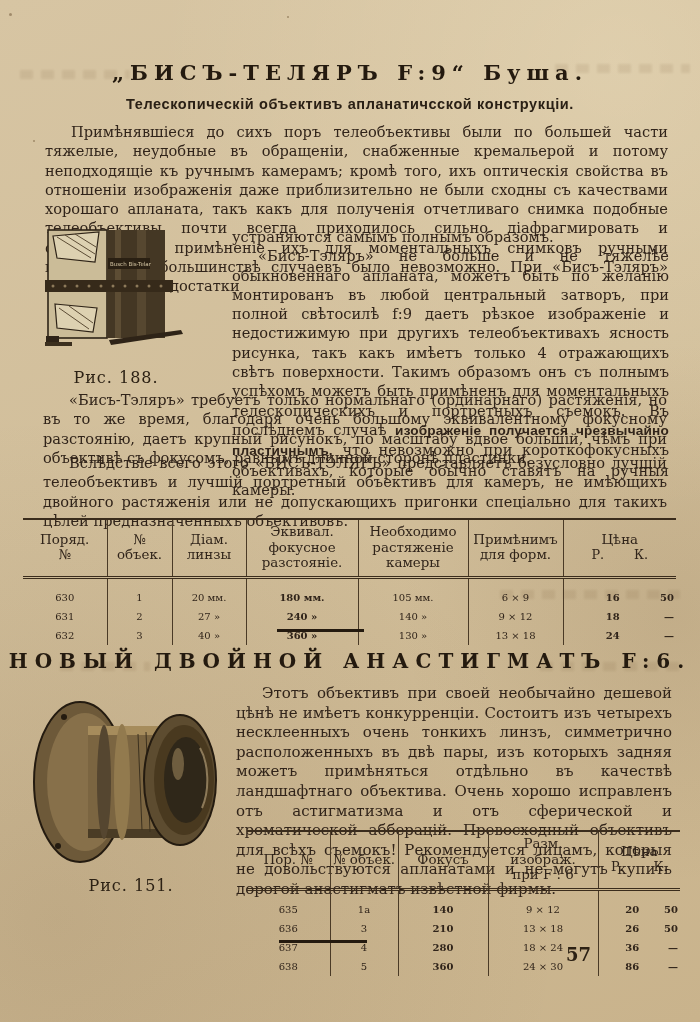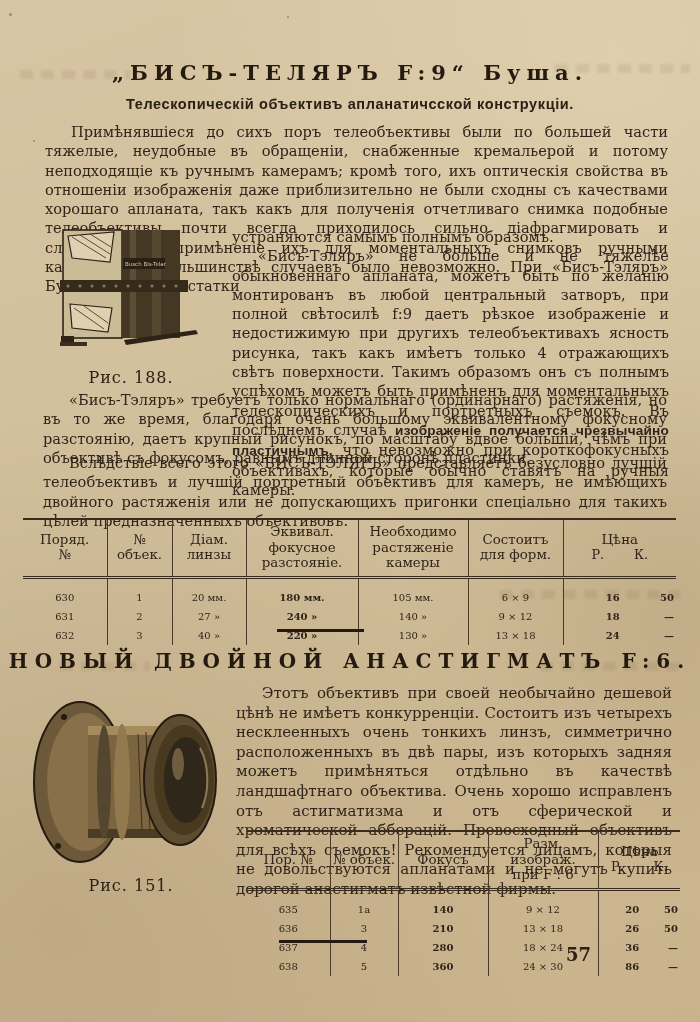--- a/index.html
+++ b/index.html
@@ -16,21 +16,21 @@
   .ghost{position:absolute;height:9px;opacity:.10;filter:blur(1px);
     background:repeating-linear-gradient(90deg,#6d4f2c 0 13px, transparent 13px 21px);}
   .title{position:absolute;left:0;right:0;top:60px;text-align:center;
     font-weight:bold;font-size:21px;letter-spacing:6px;color:#241a0f;white-space:nowrap;}
   .subtitle{position:absolute;left:0;right:0;top:96px;text-align:center;
     font-family:"Liberation Sans",sans-serif;font-weight:bold;font-size:14.5px;
     letter-spacing:.6px;color:#2a2015;}
   p{margin:0;font-size:14.6px;line-height:19.3px;text-align:justify;}
   .indent{text-indent:26px;}
   .para1{position:absolute;left:45px;width:623px;top:122px;}
-  .fig1{position:absolute;left:60px;top:228px;width:142px;text-align:center;}
+  .fig1{position:absolute;left:45px;top:228px;width:142px;text-align:center;}
   .fig2{position:absolute;left:30px;top:690px;width:202px;text-align:center;}
   .caption{font-size:16px;letter-spacing:1px;color:#2c2114;margin-top:6px;text-align:center;}
   .col1text{position:absolute;left:232px;width:437px;top:227px;}
   .boldsans{font-family:"Liberation Sans",sans-serif;font-weight:bold;font-size:13.6px;letter-spacing:.2px;}
   .para3{position:absolute;left:43px;width:624px;top:390px;}
   .para4{position:absolute;left:43px;width:624px;top:453px;}
   table{border-collapse:collapse;table-layout:fixed;color:#30241a;}
   .t{border-top:2px solid #3a2c1c;}
   .t th,.t td{border-right:1px solid #4a3a26;padding:0 2px;text-align:center;font-weight:normal;overflow:hidden;}
   .t th:last-child,.t td:last-child{border-right:none;}
@@ -144,21 +144,21 @@
             <span class="hl">Эквивал.
 фокусное
 разстояніе.</span>
           </th>
         <th>
             <span class="hl">Необходимо
 растяженіе
 камеры</span>
           </th>
         <th>
-            <span class="hl">Состоитъ
+            <span class="hl">Примѣнимъ
 для форм.</span>
           </th>
         <th>
           <span class="hl">Цѣна</span>
           <span class="rk">
               <span>Р.</span>
               <span>К.</span>
             </span>
         </th>
       </tr>
@@ -185,21 +185,21 @@
           <td>9 × 12</td>
         <td class="pr">
             <span>18</span>
             <span>—</span>
           </td>
       </tr>
       <tr>
         <td>632</td>
           <td>3</td>
           <td>40 »</td>
-        <td class="b">220 »</td>
+        <td class="b">360 »</td>
           <td>130 »</td>
           <td>13 × 18</td>
         <td class="pr">
             <span>24</span>
             <span>—</span>
           </td>
       </tr>
     </tbody>
   </table>
 

